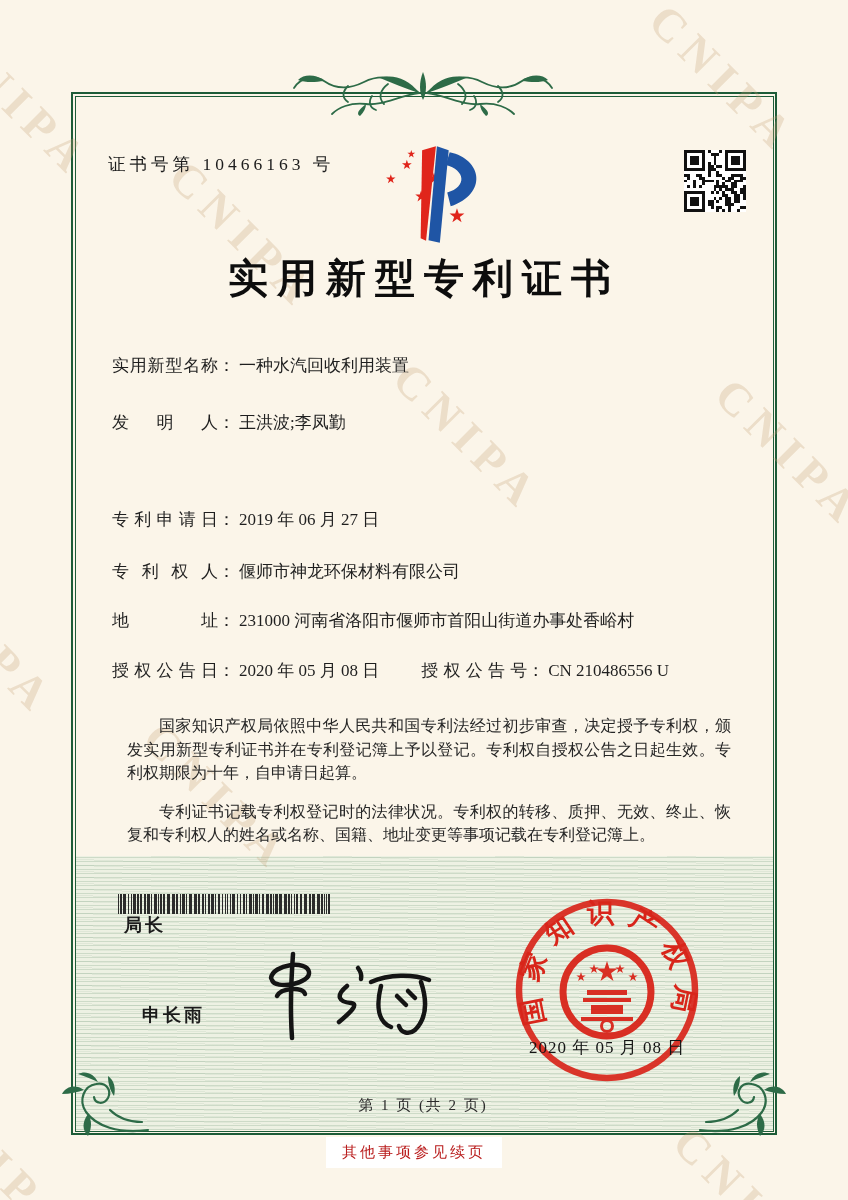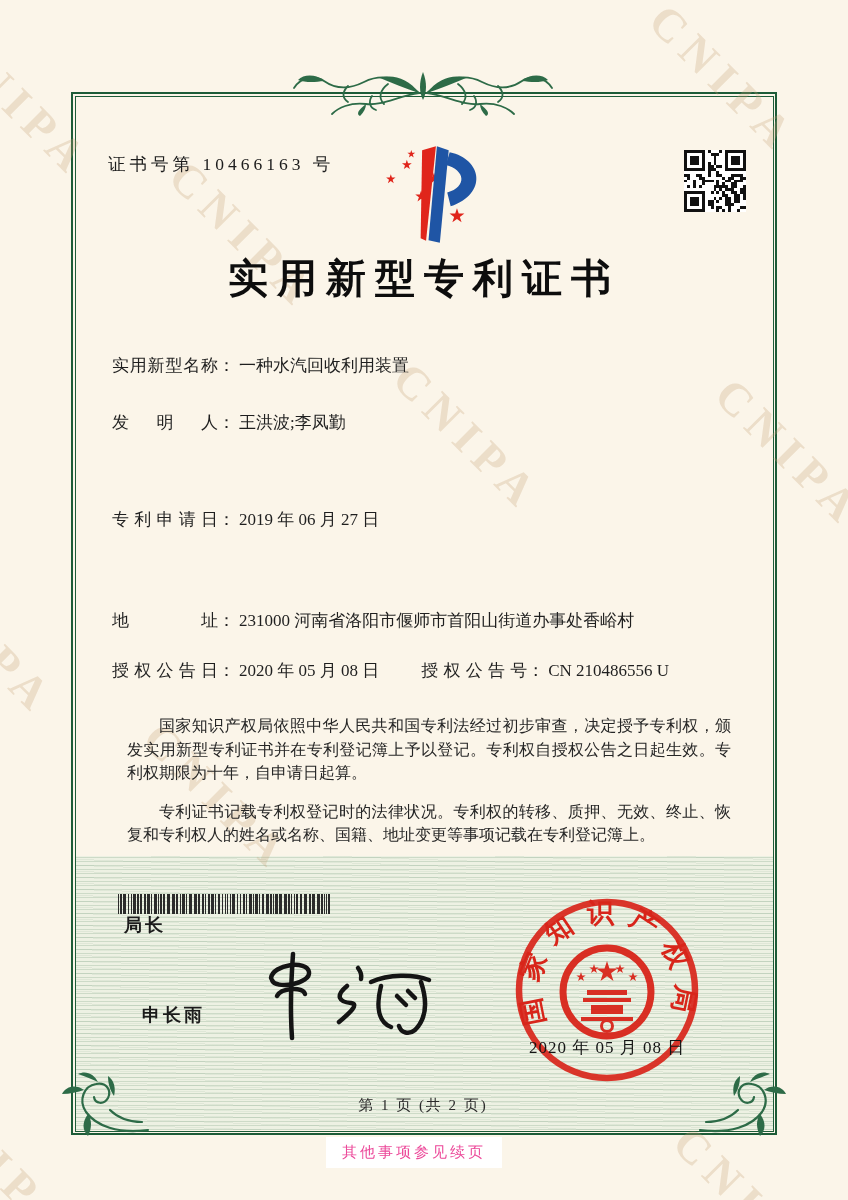--- a/index.html
+++ b/index.html
@@ -77,21 +77,21 @@
   .seal-date{
     position:absolute;z-index:4;left:512px;top:1036px;width:190px;text-align:center;
     font-size:17px;letter-spacing:1px;color:#141414;
   }
   .page-info{
     position:absolute;z-index:2;left:71px;top:1096px;width:704px;text-align:center;
     font-size:15px;letter-spacing:2px;color:#2a2a2a;
   }
   .continuation{
     position:absolute;z-index:2;left:326px;top:1137px;background:#ffffff;
-    padding:6px 16px;font-size:15px;letter-spacing:3px;color:#ec4899;
+    padding:6px 16px;font-size:15px;letter-spacing:3px;color:#b91c1c;
   }
 </style>
 </head>
 <body>
 
 <div class="page">
 
   <span class="wm" style="left:-30px;top:18px">CNIPA</span>
   <span class="wm" style="left:676px;top:-6px">CNIPA</span>
   <span class="wm" style="left:196px;top:150px">CNIPA</span>
@@ -292,20 +292,23 @@
 
   <div class="field-row" style="top:354px">
     <span class="field-label">实用新型名称</span><span class="field-colon">：</span><span>一种水汽回收利用装置</span>
   </div>
   <div class="field-row" style="top:411px">
     <span class="field-label">发明人</span><span class="field-colon">：</span><span>王洪波;李凤勤</span>
   </div>
   <div class="field-row" style="top:508px">
     <span class="field-label">专利申请日</span><span class="field-colon">：</span><span>2019 年 06 月 27 日</span>
   </div>
+  <div class="field-row" style="top:560px">
+    <span class="field-label">专利权人</span><span class="field-colon">：</span><span>偃师市神龙环保材料有限公司</span>
+  </div>
   <div class="field-row" style="top:609px">
     <span class="field-label">地址</span><span class="field-colon">：</span><span>231000 河南省洛阳市偃师市首阳山街道办事处香峪村</span>
   </div>
   <div class="field-row" style="top:659px">
     <span class="field-label">授权公告日</span><span class="field-colon">：</span><span>2020 年 05 月 08 日</span><span class="gap"></span><span class="field-label">授权公告号</span><span class="field-colon">：</span><span>CN 210486556 U</span>
   </div>
 
   <div class="body-text">
     <p>国家知识产权局依照中华人民共和国专利法经过初步审查，决定授予专利权，颁发实用新型专利证书并在专利登记簿上予以登记。专利权自授权公告之日起生效。专利权期限为十年，自申请日起算。</p>
     <p>专利证书记载专利权登记时的法律状况。专利权的转移、质押、无效、终止、恢复和专利权人的姓名或名称、国籍、地址变更等事项记载在专利登记簿上。</p>

